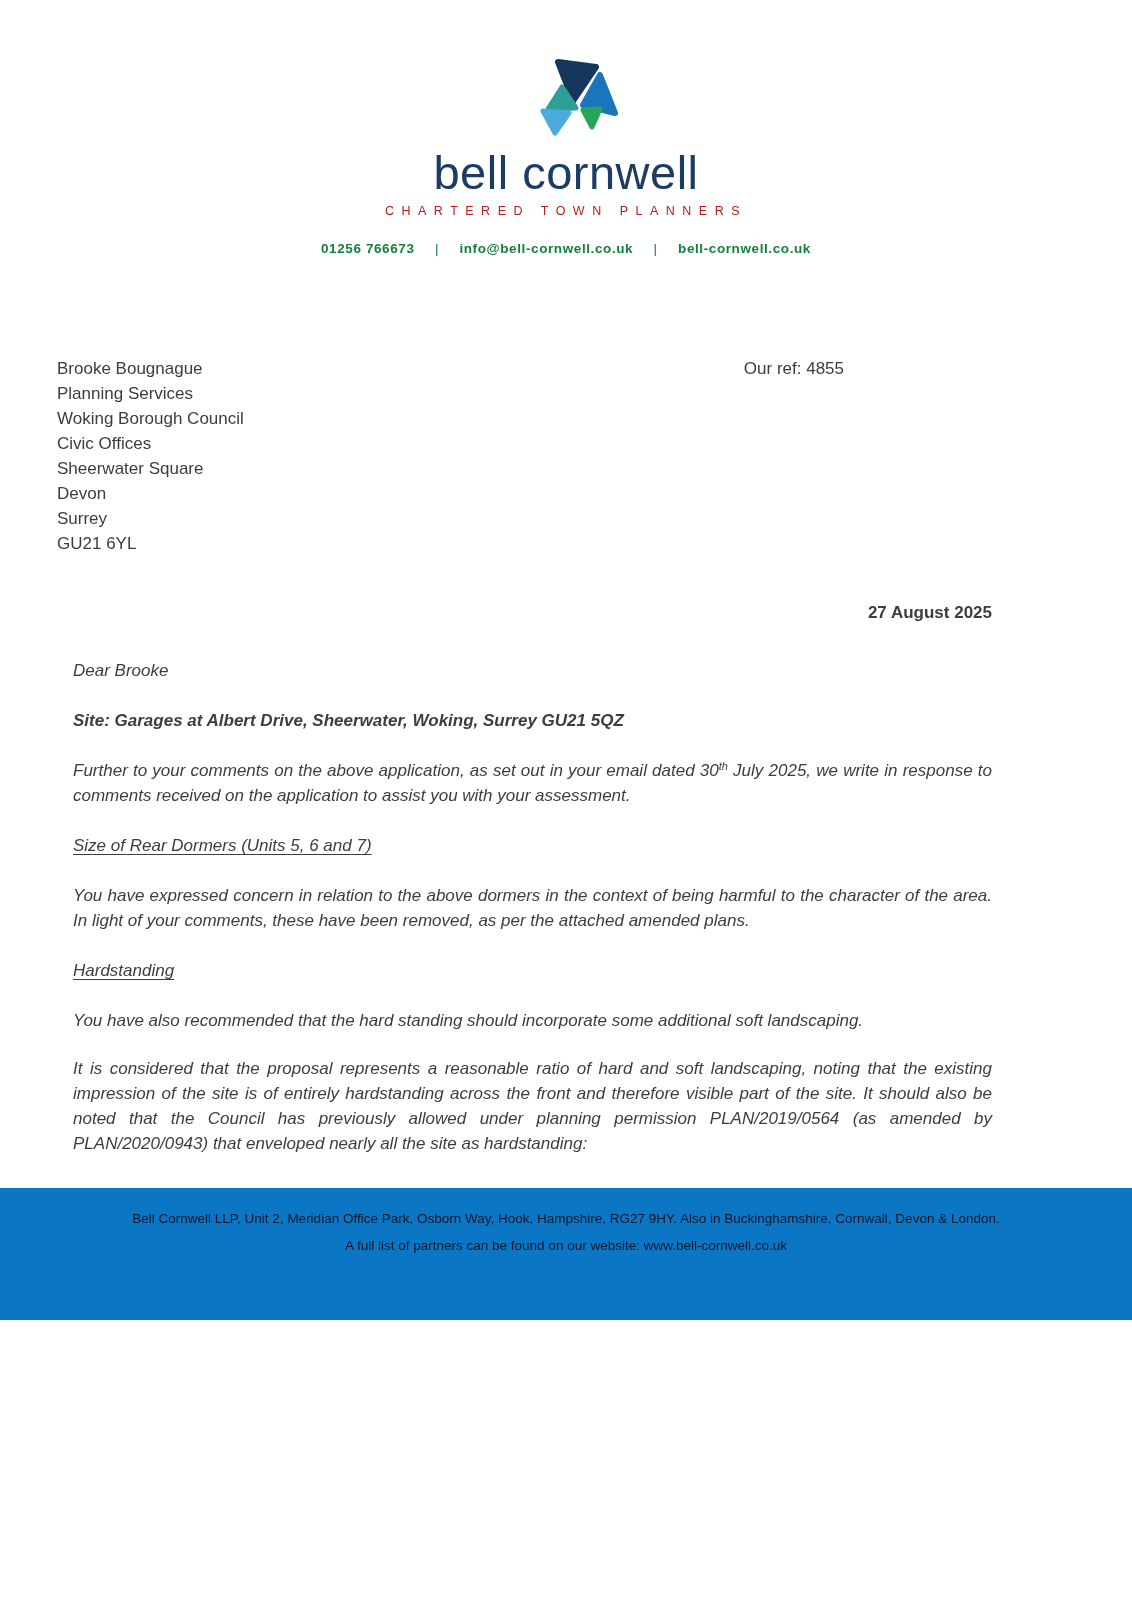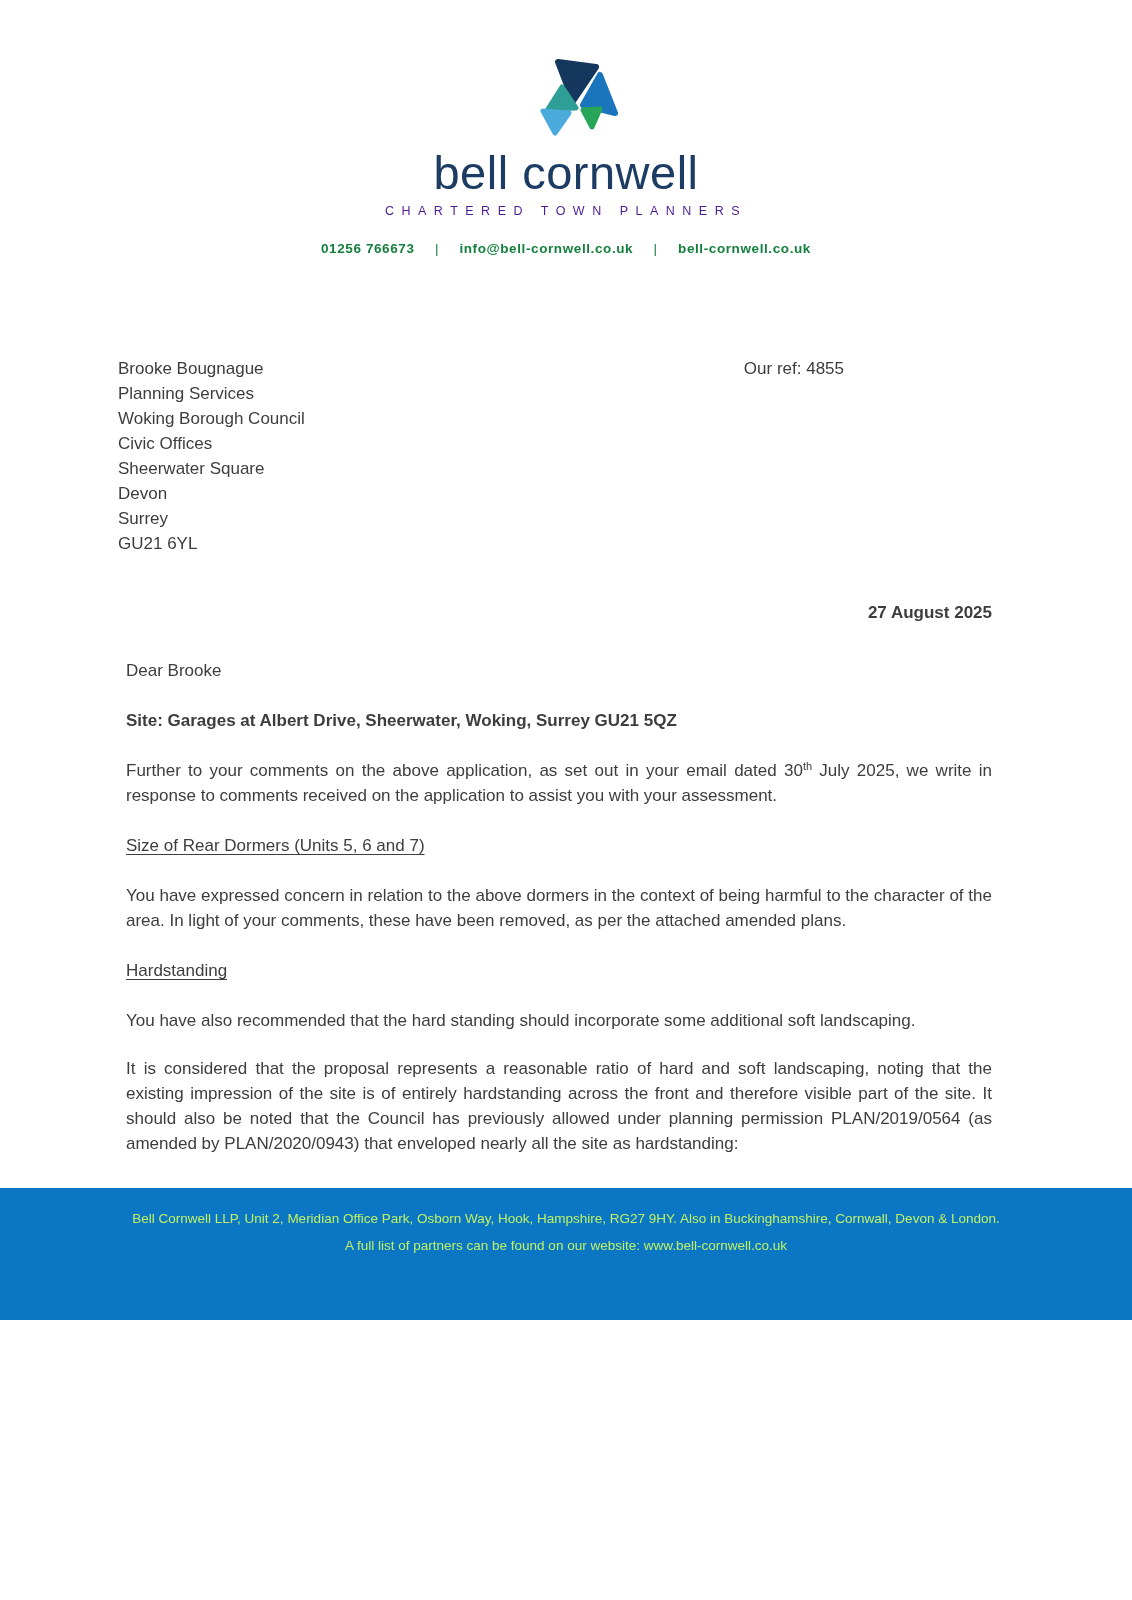--- a/index.html
+++ b/index.html
@@ -27,66 +27,66 @@
     font-size: 47px;
     font-weight: 400;
     color: #1d3c63;
     letter-spacing: 0.5px;
     line-height: 1.05;
   }
   .tagline {
     margin-top: 7px;
     font-size: 12.5px;
     letter-spacing: 7.5px;
-    color: #4c1d95;
+    color: #b91c1c;
   }
   .contact-line {
     margin-top: 23px;
     font-size: 13.5px;
     font-weight: bold;
     color: #15803d;
     letter-spacing: 0.6px;
   }
   .contact-line .sep { margin: 0 16px; font-weight: 400; }
 
   
   .content {
-    padding-left: 118px;
+    padding-left: 57px;
     padding-right: 140px;
     font-size: 17px;
     line-height: 25px;
   }
   .address-row {
     display: flex;
     justify-content: space-between;
     align-items: flex-start;
     margin-top: 100px;
   }
   .recipient div { line-height: 25px; }
   .our-ref { padding-right: 148px; white-space: nowrap; }
 
-  .para { margin: 25px 0 0 8px; }
+  .para { margin: 25px 0 0 16px; font-style: italic; }
   .date-line { margin-top: 44px; font-weight: bold; text-align: right; }
   .salutation { margin-top: 33px; }
   .bold { font-weight: bold; }
   .justify { text-align: justify; }
   .heading-underline {
     text-decoration: underline;
     text-underline-offset: 3px;
   }
   sup.ord { font-size: 11px; vertical-align: 6px; line-height: 0; }
 
   
   .footer {
     margin-top: auto;
     height: 132px;
     width: 100%;
     padding-top: 17px;
     text-align: center;
-    color: #bef264;
+    color: #0f172a;
     font-size: 13.5px;
     line-height: 27px;
   }
   .footer div { padding: 0 40px; }
 </style>
 </head>
 <body>
 
 <div class="page">
 

